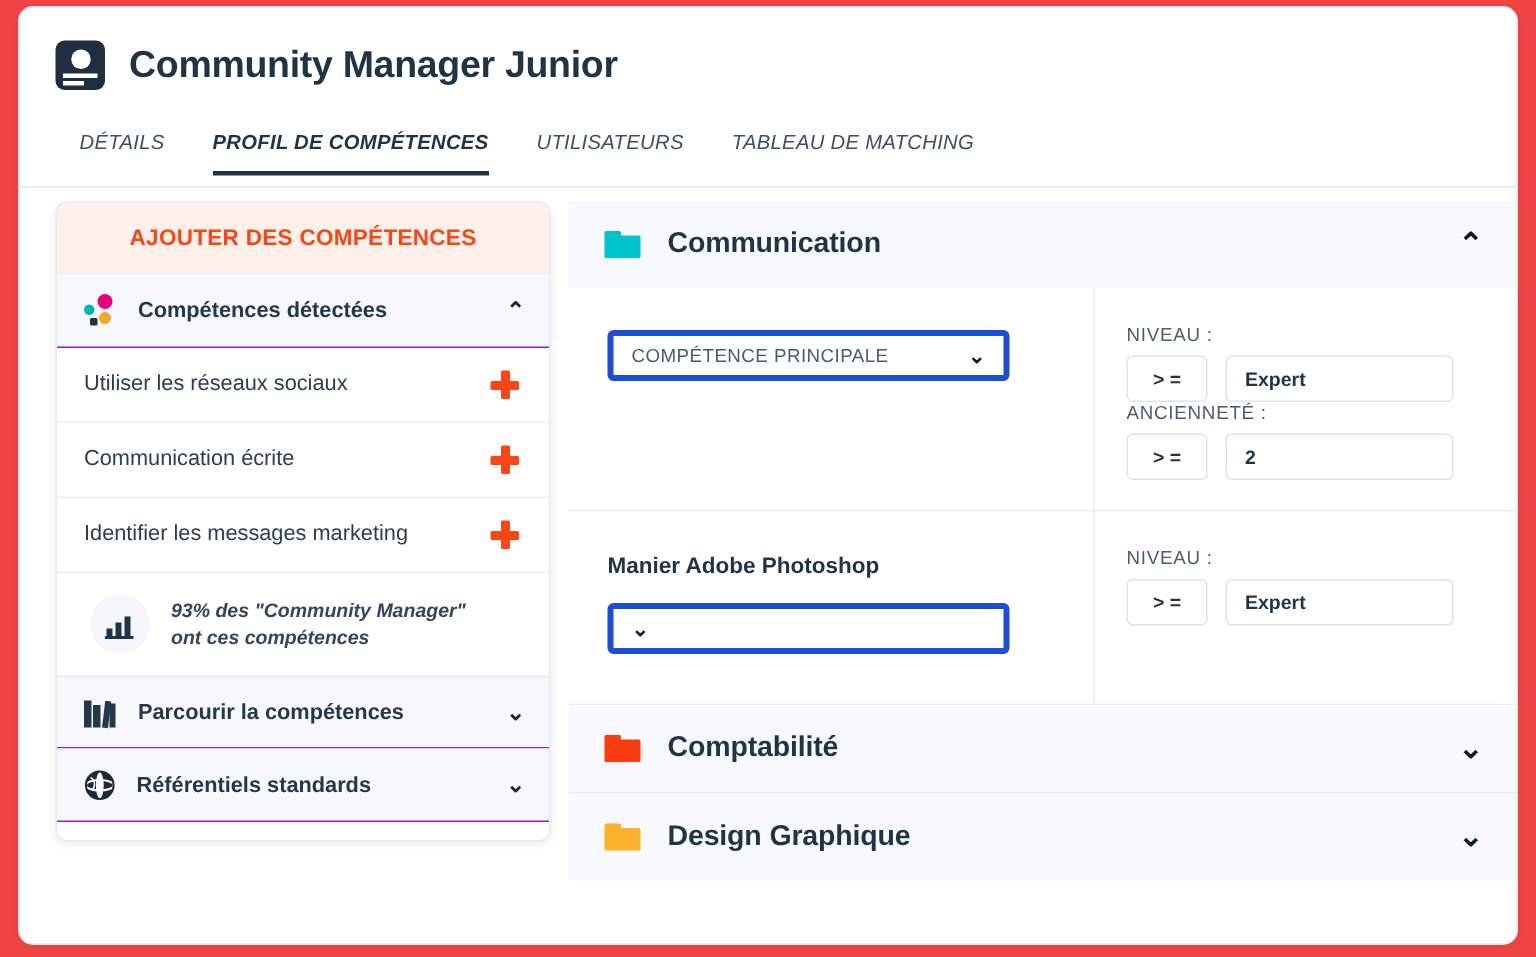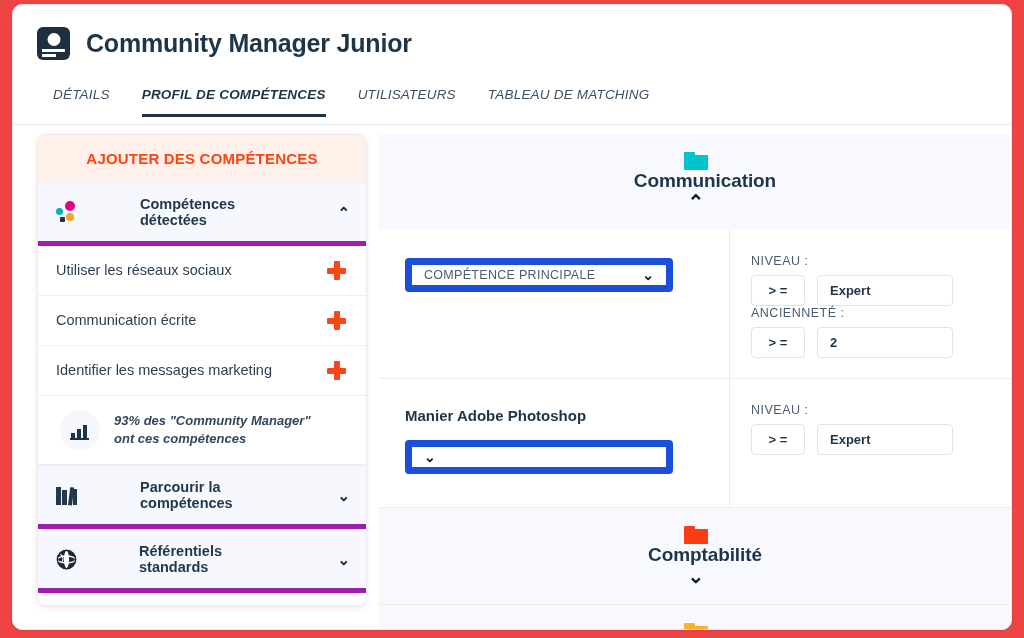--- a/index.html
+++ b/index.html
@@ -148,23 +148,22 @@
     padding: 15px 0 15px 0;
     cursor: pointer;
   }
 
   .group-header {
     background: #f6f8fd;
     display: flex;
     align-items: center;
     padding: 13px 16px 13px 18px;
     border-top: 1px solid #eceff6;
-    border-bottom: 5px solid #a21caf;
-    cursor: pointer;
-    gap: 48px;
+    border-bottom: 1px solid #a21caf;
+    cursor: pointer;
   }
   .group-header .g-label {
     flex: 1;
     font-size: 14.5px;
     font-weight: bold;
     color: #24384b;
     margin-left: 14px;
   }
   .group-header .chev {
     font-size: 15px;
@@ -286,21 +285,20 @@
     right: 0px;
     width: 632px;
   }
 
   .cat-header {
     display: flex;
     align-items: center;
     background: #f7f9fe;
     padding: 18px 22px 18px 24px;
     cursor: pointer;
-    flex-direction: column;
   }
   .folder-icon {
     position: relative;
     width: 24px; height: 18px;
     flex: 0 0 auto;
   }
   .folder-icon .tab-top {
     position: absolute;
     left: 0; top: 0;
     width: 11px; height: 4px;
@@ -356,21 +354,21 @@
   .skill-name {
     font-size: 15px;
     font-weight: bold;
     color: #1e3447;
     margin-bottom: 16px;
   }
   .select-box {
     position: relative;
     width: 268px;
     height: 34px;
-    border: 7px solid #1d4ed8;
+    border: 4px solid #1d4ed8;
     border-radius: 4px;
     background: #ffffff;
     display: flex;
     align-items: center;
     padding: 0 12px;
     cursor: pointer;
   }
   .select-box .sel-val {
     flex: 1;
     font-size: 12.5px;
@@ -410,21 +408,21 @@
     align-items: center;
     justify-content: center;
     font-size: 13px;
     font-weight: bold;
     color: #1e3447;
     cursor: pointer;
     flex: 0 0 auto;
   }
   .val-box {
     margin-left: 12px;
-    width: 136px;
+    width: 152px;
     height: 31px;
     border: 1px solid #dfe3ec;
     border-radius: 4px;
     background: #ffffff;
     display: flex;
     align-items: center;
     padding: 0 12px;
     font-size: 13px;
     font-weight: bold;
     color: #1e3447;

